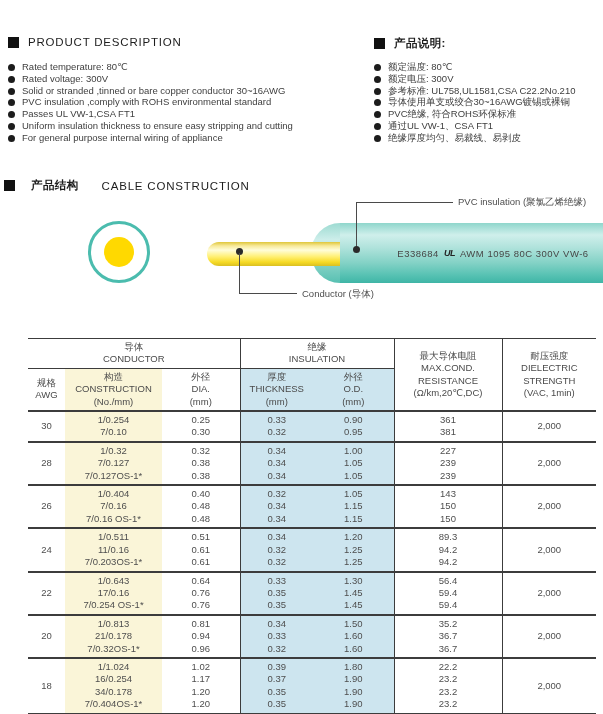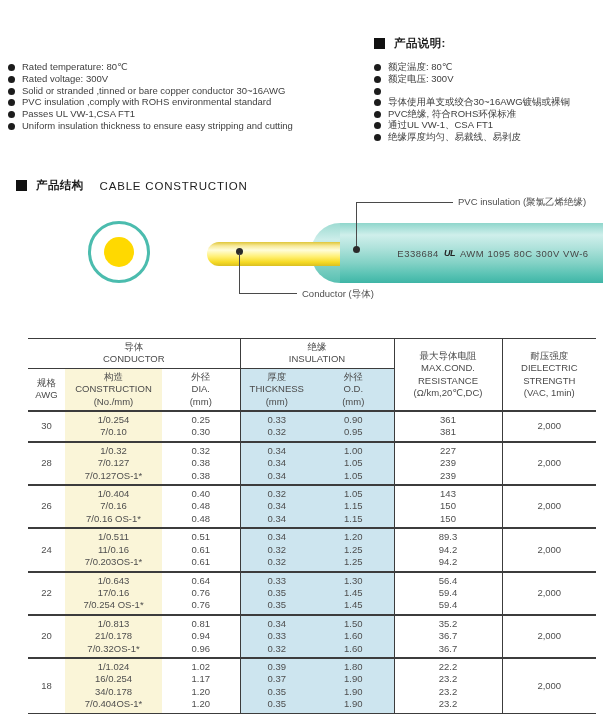--- a/index.html
+++ b/index.html
@@ -53,20 +53,24 @@
   .vr{border-right:1px solid var(--line);}
   .bg-y{background:var(--tbl-yellow);}
   .bg-b{background:var(--tbl-blue);}
   .spec-table tbody tr{border-top:2px solid var(--line);}
 </style>
 </head>
 <body>
 
 <div class="page">
 
+  <div class="sec-title" style="left:8px;top:36px;">
+    <span class="sq"></span>
+    <span class="en" style="margin-left:0;">PRODUCT DESCRIPTION</span>
+  </div>
   <div class="blist" style="left:8px;top:62px;width:362px;">
       <div class="li">
         <span class="bullet"></span>
         <span class="li-text">Rated temperature: 80℃</span>
       </div>
       <div class="li">
         <span class="bullet"></span>
         <span class="li-text">Rated voltage: 300V</span>
       </div>
       <div class="li">
@@ -77,58 +81,63 @@
         <span class="bullet"></span>
         <span class="li-text">PVC insulation ,comply with ROHS environmental standard</span>
       </div>
       <div class="li">
         <span class="bullet"></span>
         <span class="li-text">Passes UL VW-1,CSA FT1</span>
       </div>
       <div class="li">
         <span class="bullet"></span>
         <span class="li-text">Uniform insulation thickness to ensure easy stripping and cutting</span>
+      </div>
+      <div class="li">
+        <span class="bullet"></span>
+        <span class="li-text">For general purpose internal wiring of appliance</span>
       </div>
     </div>
 
   <div class="sec-title" style="left:374px;top:36px;justify-content:flex-end;">
     <span class="sq"></span>
     <span class="cn">产品说明:</span>
   </div>
   <div class="blist" style="left:374px;top:62px;width:229px;">
       <div class="li">
         <span class="bullet"></span>
         <span class="li-text">额定温度: 80℃</span>
       </div>
       <div class="li">
         <span class="bullet"></span>
         <span class="li-text">额定电压: 300V</span>
       </div>
       <div class="li">
         <span class="bullet"></span>
+        <span class="li-text">参考标准: UL758,UL1581,CSA C22.2No.210</span>
       </div>
       <div class="li">
         <span class="bullet"></span>
         <span class="li-text">导体使用单支或绞合30~16AWG镀锡或裸铜</span>
       </div>
       <div class="li">
         <span class="bullet"></span>
         <span class="li-text">PVC绝缘, 符合ROHS环保标准</span>
       </div>
       <div class="li">
         <span class="bullet"></span>
         <span class="li-text">通过UL VW-1、CSA FT1</span>
       </div>
       <div class="li">
         <span class="bullet"></span>
         <span class="li-text">绝缘厚度均匀、易裁线、易剥皮</span>
       </div>
     </div>
 
-  <div class="sec-title" style="left:16px;top:178px;">
+  <div class="sec-title" style="left:4px;top:178px;gap:7px;">
     <span class="sq"></span>
     <span class="cn">产品结构</span>
     <span class="en">CABLE CONSTRUCTION</span>
   </div>
 
   <div class="xsec-outer"></div>
   <div class="xsec-core"></div>
 
   <div class="cap"></div>
   <div class="rod"></div>

